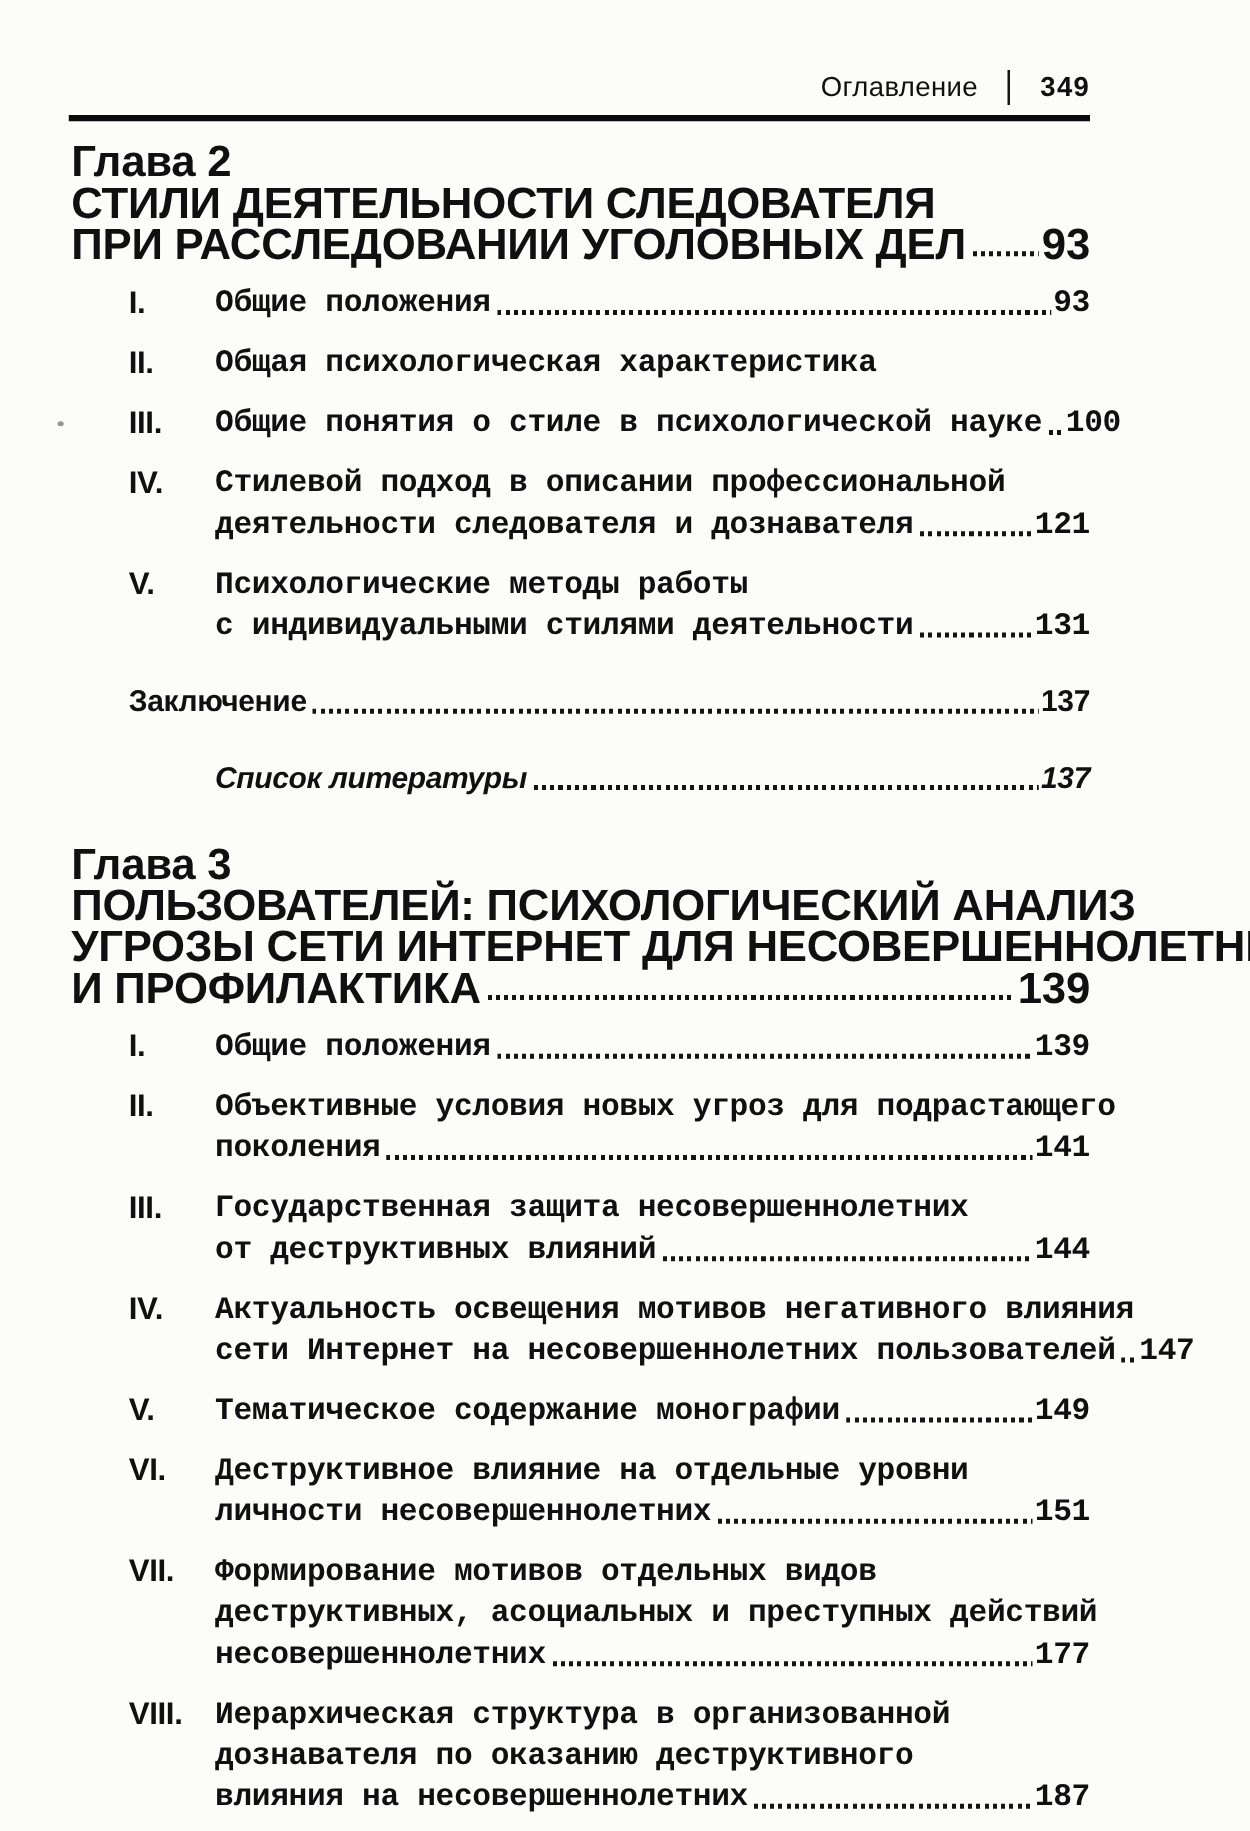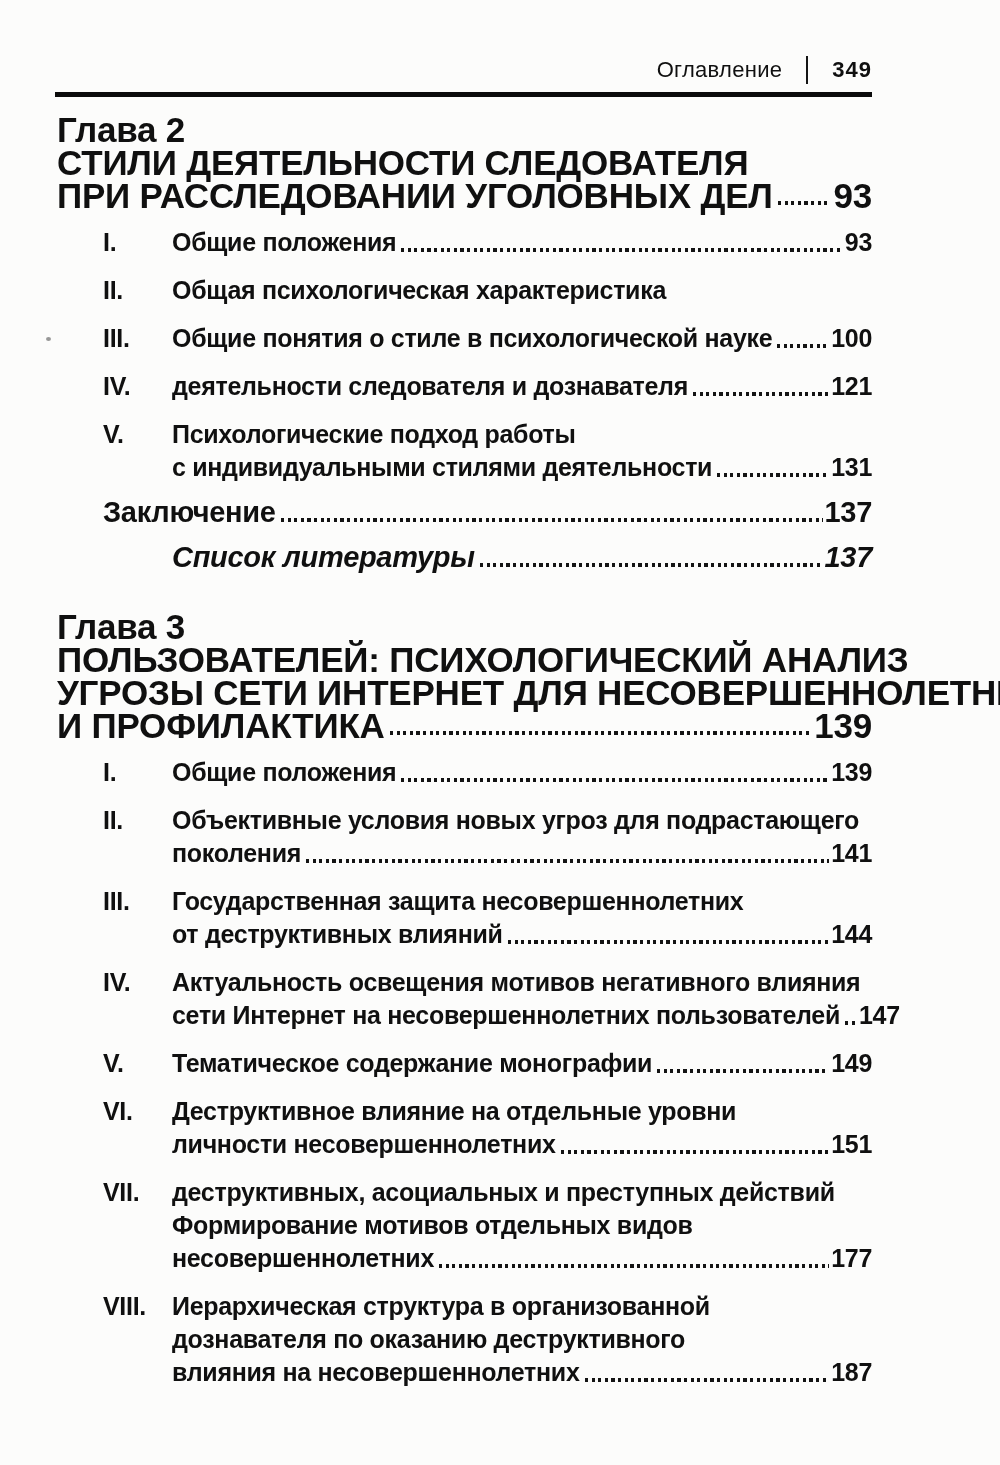--- a/index.html
+++ b/index.html
@@ -40,23 +40,23 @@
     align-self:flex-end;
     height:4px;margin:0 2px 7px 5px;
     background:repeating-linear-gradient(to right,#141414 0 3.2px,transparent 3.2px 6.6px);
   }
   .pg{flex:0 0 auto;font-weight:bold;}
   
   .items{margin-top:14px;display:flex;flex-direction:column;gap:15px;}
   .item{display:flex;font-weight:bold;font-size:25px;line-height:33px;letter-spacing:-.3px;}
   .num{flex:0 0 69px;margin-left:46px;}
   .body{flex:1 1 auto;min-width:0;}
-  .ln{white-space:nowrap;}
-  
-  .close-row{display:flex;font-weight:bold;font-size:29px;line-height:33px;letter-spacing:-.3px;margin-top:12px;}
+  .ln{white-space:nowrap;font-family:Liberation Mono, monospace;}
+  
+  .close-row{display:flex;font-weight:bold;font-size:24px;line-height:33px;letter-spacing:-.3px;margin-top:28px;}
   .close-row.l1{margin-left:46px;}
   .close-row.l2{margin-left:115px;font-style:italic;}
   
   .speck{position:absolute;left:46px;top:337px;width:5px;height:4px;background:#444;border-radius:50%;opacity:.55;}
 </style>
 </head>
 <body>
 
 <div class="page">
 
@@ -104,32 +104,33 @@
           <span class="txt">Общие понятия о стиле в психологической науке</span>
           <span class="leader"></span>
           <span class="pg">100</span>
         </div>
       </div>
     </div>
 
     <div class="item">
       <span class="num">IV.</span>
       <div class="body">
+        <div class="ln">Стилевой подход в описании профессиональной</div>
         <div class="ln lnrow">
           <span class="txt">деятельности следователя и дознавателя</span>
           <span class="leader"></span>
           <span class="pg">121</span>
         </div>
       </div>
     </div>
 
     <div class="item">
       <span class="num">V.</span>
       <div class="body">
-        <div class="ln">Психологические подход работы</div>
+        <div class="ln">Психологические методы работы</div>
         <div class="ln lnrow">
           <span class="txt">с индивидуальными стилями деятельности</span>
           <span class="leader"></span>
           <span class="pg">131</span>
         </div>
       </div>
     </div>
 
   </div>
 
@@ -224,22 +225,22 @@
           <span class="txt">личности несовершеннолетних</span>
           <span class="leader"></span>
           <span class="pg">151</span>
         </div>
       </div>
     </div>
 
     <div class="item">
       <span class="num">VII.</span>
       <div class="body">
+        <div class="ln">Формирование мотивов отдельных видов</div>
         <div class="ln">деструктивных, асоциальных и преступных действий</div>
-        <div class="ln">Формирование мотивов отдельных видов</div>
         <div class="ln lnrow">
           <span class="txt">несовершеннолетних</span>
           <span class="leader"></span>
           <span class="pg">177</span>
         </div>
       </div>
     </div>
 
     <div class="item">
       <span class="num">VIII.</span>

